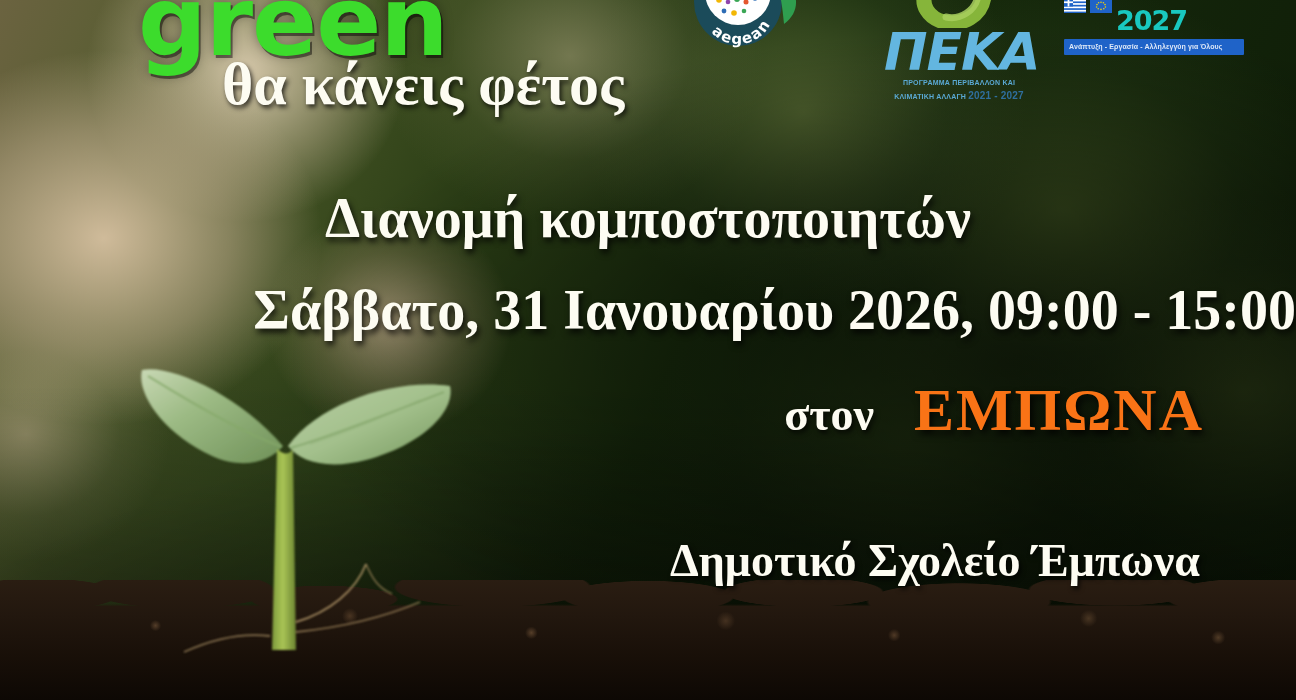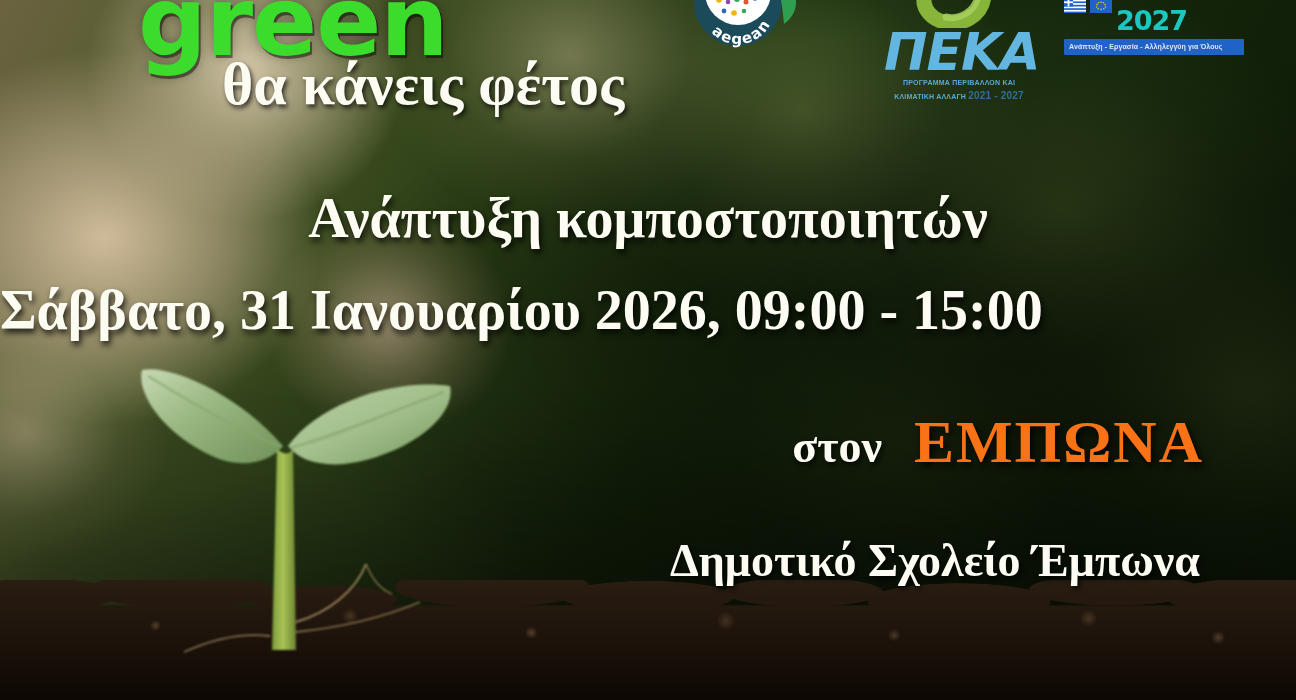--- a/index.html
+++ b/index.html
@@ -131,36 +131,36 @@
     font-size: 56px;
     color: #fdfcf2;
     text-shadow: 2px 4px 6px rgba(0,0,0,0.8);
   }
 
   .line-date {
     position: absolute;
     left: 0;
     right: 0;
     top: 278px;
-    text-align: left;
+    text-align: right;
     font-family: "Liberation Serif", serif;
     font-weight: 700;
     font-size: 56px;
     color: #fdfcf2;
     text-shadow: 2px 4px 6px rgba(0,0,0,0.8);
     white-space: nowrap;
   }
 
   .line-place {
     position: absolute;
     right: 92px;
-    top: 408px;
+    top: 376px;
     display: flex;
     align-items: baseline;
-    gap: 32px;
+    gap: 40px;
   }
   .line-place .prefix {
     font-family: "Liberation Serif", serif;
     font-weight: 700;
     font-size: 46px;
     color: #fdfcf2;
     text-shadow: 2px 3px 5px rgba(0,0,0,0.8);
   }
   .line-place .village {
     font-family: "Liberation Serif", serif;
@@ -309,21 +309,21 @@
 
       <path d="M176 272 C 210 262, 236 240, 246 214" stroke="#b59a6b" stroke-width="2" fill="none" opacity="0.8"></path>
       <path d="M176 282 C 216 278, 262 268, 300 252" stroke="#a98e62" stroke-width="1.8" fill="none" opacity="0.7"></path>
       <path d="M150 286 C 118 282, 86 292, 64 302" stroke="#ad9366" stroke-width="1.8" fill="none" opacity="0.7"></path>
       <path d="M246 214 C 252 228, 258 238, 272 244" stroke="#b09566" stroke-width="1.6" fill="none" opacity="0.65"></path>
     </g>
   </svg>
 
   <div class="word-green">green</div>
   <div class="line-tagline">θα κάνεις φέτος</div>
-  <div class="line-title">Ανάπτυξη κομποστοποιητών</div>
+  <div class="line-title">Διανομή κομποστοποιητών</div>
   <div class="line-date">Σάββατο, 31 Ιανουαρίου 2026, 09:00 - 15:00</div>
 
   <div class="line-place">
     <span class="prefix">στον</span>
     <span class="village">ΕΜΠΩΝΑ</span>
   </div>
 
   <div class="line-venue">Δημοτικό Σχολείο Έμπωνα</div>
 
   <svg class="logo-aegean" viewBox="0 0 136 100">

